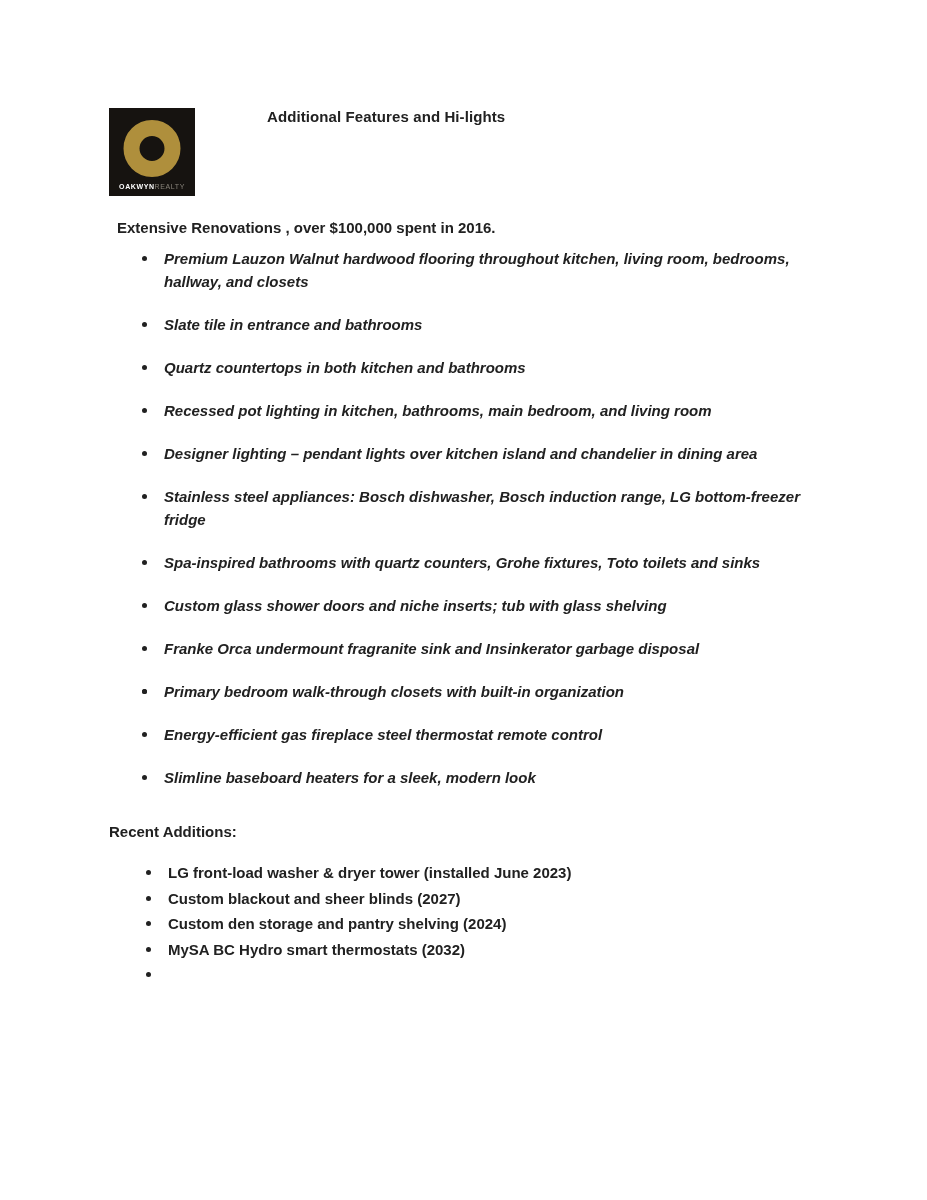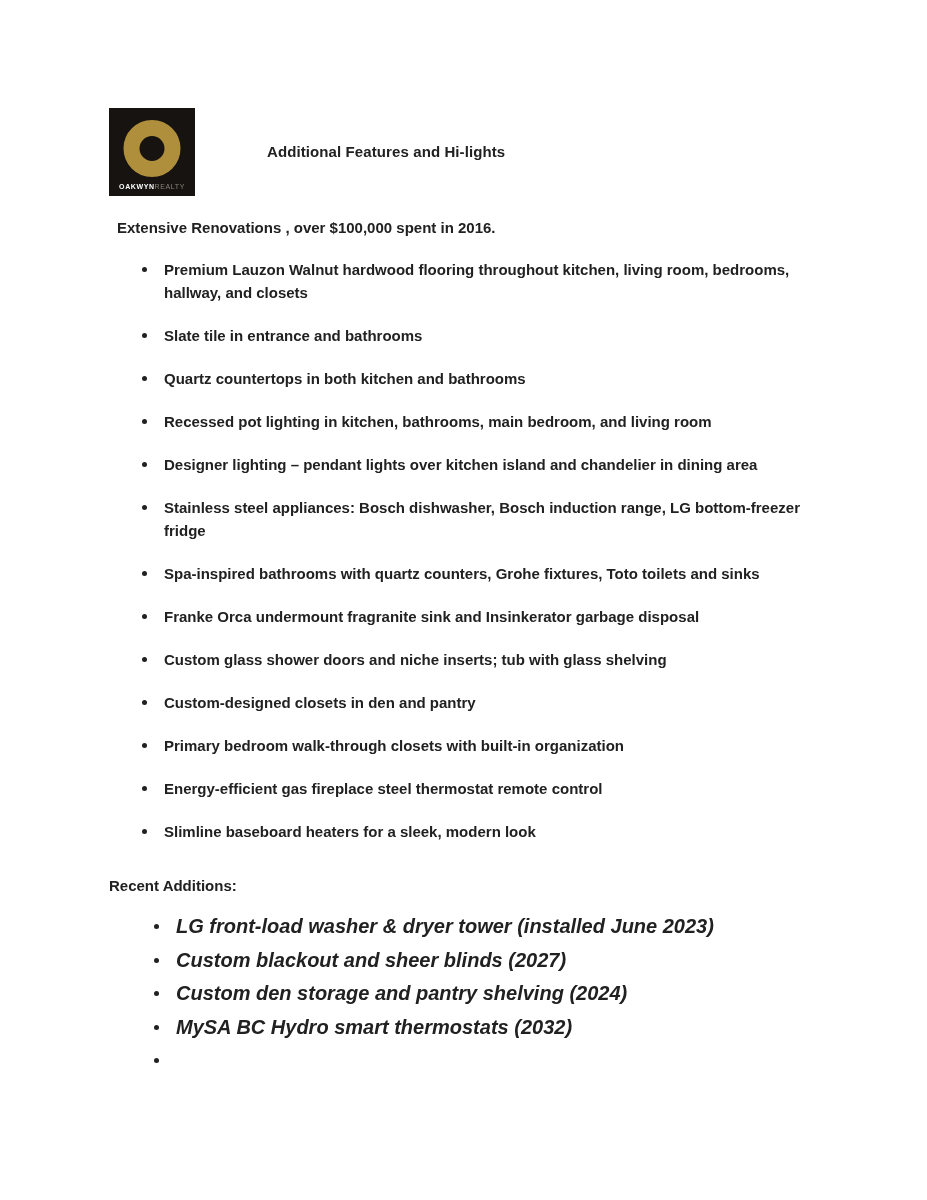--- a/index.html
+++ b/index.html
@@ -17,21 +17,21 @@
     position:relative;
     font-family:"Liberation Sans", sans-serif;
     font-weight:bold;
     color:var(--text,#212121);
     padding:108px 110px 0 109px;
     overflow:hidden;
   }
   
   .doc-header{
     display:flex;
-    align-items:center;
+    align-items:flex-start;
   }
   .logo{
     width:86px;
     height:88px;
     background:var(--logo-bg,#161310);
     position:relative;
     flex:0 0 auto;
   }
   .logo-ring{
     position:absolute;
@@ -63,22 +63,23 @@
   }
   
   .intro{
     margin:20px 0 0 8px;
     font-size:15px;
     line-height:23px;
   }
   
   ul.features{
     list-style:none;
-    margin:19px 0 0 0;
+    margin:8px 0 0 0;
     padding:0;
+    font-style:italic;
   }
   ul.features li{
     position:relative;
     padding-left:55px;
     font-size:15px;
     line-height:23px;
     margin:0 0 20px 0;
   }
   ul.features li:last-child{margin-bottom:0;}
   .dot{
@@ -97,24 +98,23 @@
     margin:31px 0 8px 0;
   }
   ul.recent{
     list-style:none;
     margin:19px 0 0 0;
     padding:0;
   }
   ul.recent li{
     position:relative;
     padding-left:55px;
-    font-size:20px;
+    font-size:15px;
     line-height:21.5px;
-    margin:12px;
-    font-style:italic;
+    margin:4px;
   }
   ul.recent .dot{top:8px;}
 </style>
 </head>
 <body>
 
 <div class="page">
 
   <header class="doc-header">
     <div class="logo">
@@ -158,31 +158,30 @@
         <span>Stainless steel appliances: Bosch dishwasher, Bosch induction range, LG bottom-freezer fridge</span>
       </li>
 
       <li>
         <span class="dot"></span>
         <span>Spa-inspired bathrooms with quartz counters, Grohe fixtures, Toto toilets and sinks</span>
       </li>
 
       <li>
         <span class="dot"></span>
+        <span>Custom glass shower doors and niche inserts; tub with glass shelving</span>
+      </li>
+
+      <li>
+        <span class="dot"></span>
         <span>Franke Orca undermount fragranite sink and Insinkerator garbage disposal</span>
       </li>
 
       <li>
         <span class="dot"></span>
-        <span>Custom glass shower doors and niche inserts; tub with glass shelving</span>
-      </li>
-
-      <li>
-        <span class="dot"></span>
-        <span>Custom-designed closets in den and pantry</span>
       </li>
 
       <li>
         <span class="dot"></span>
         <span>Primary bedroom walk-through closets with built-in organization</span>
       </li>
 
       <li>
         <span class="dot"></span>
         <span>Energy-efficient gas fireplace steel thermostat remote control</span>

